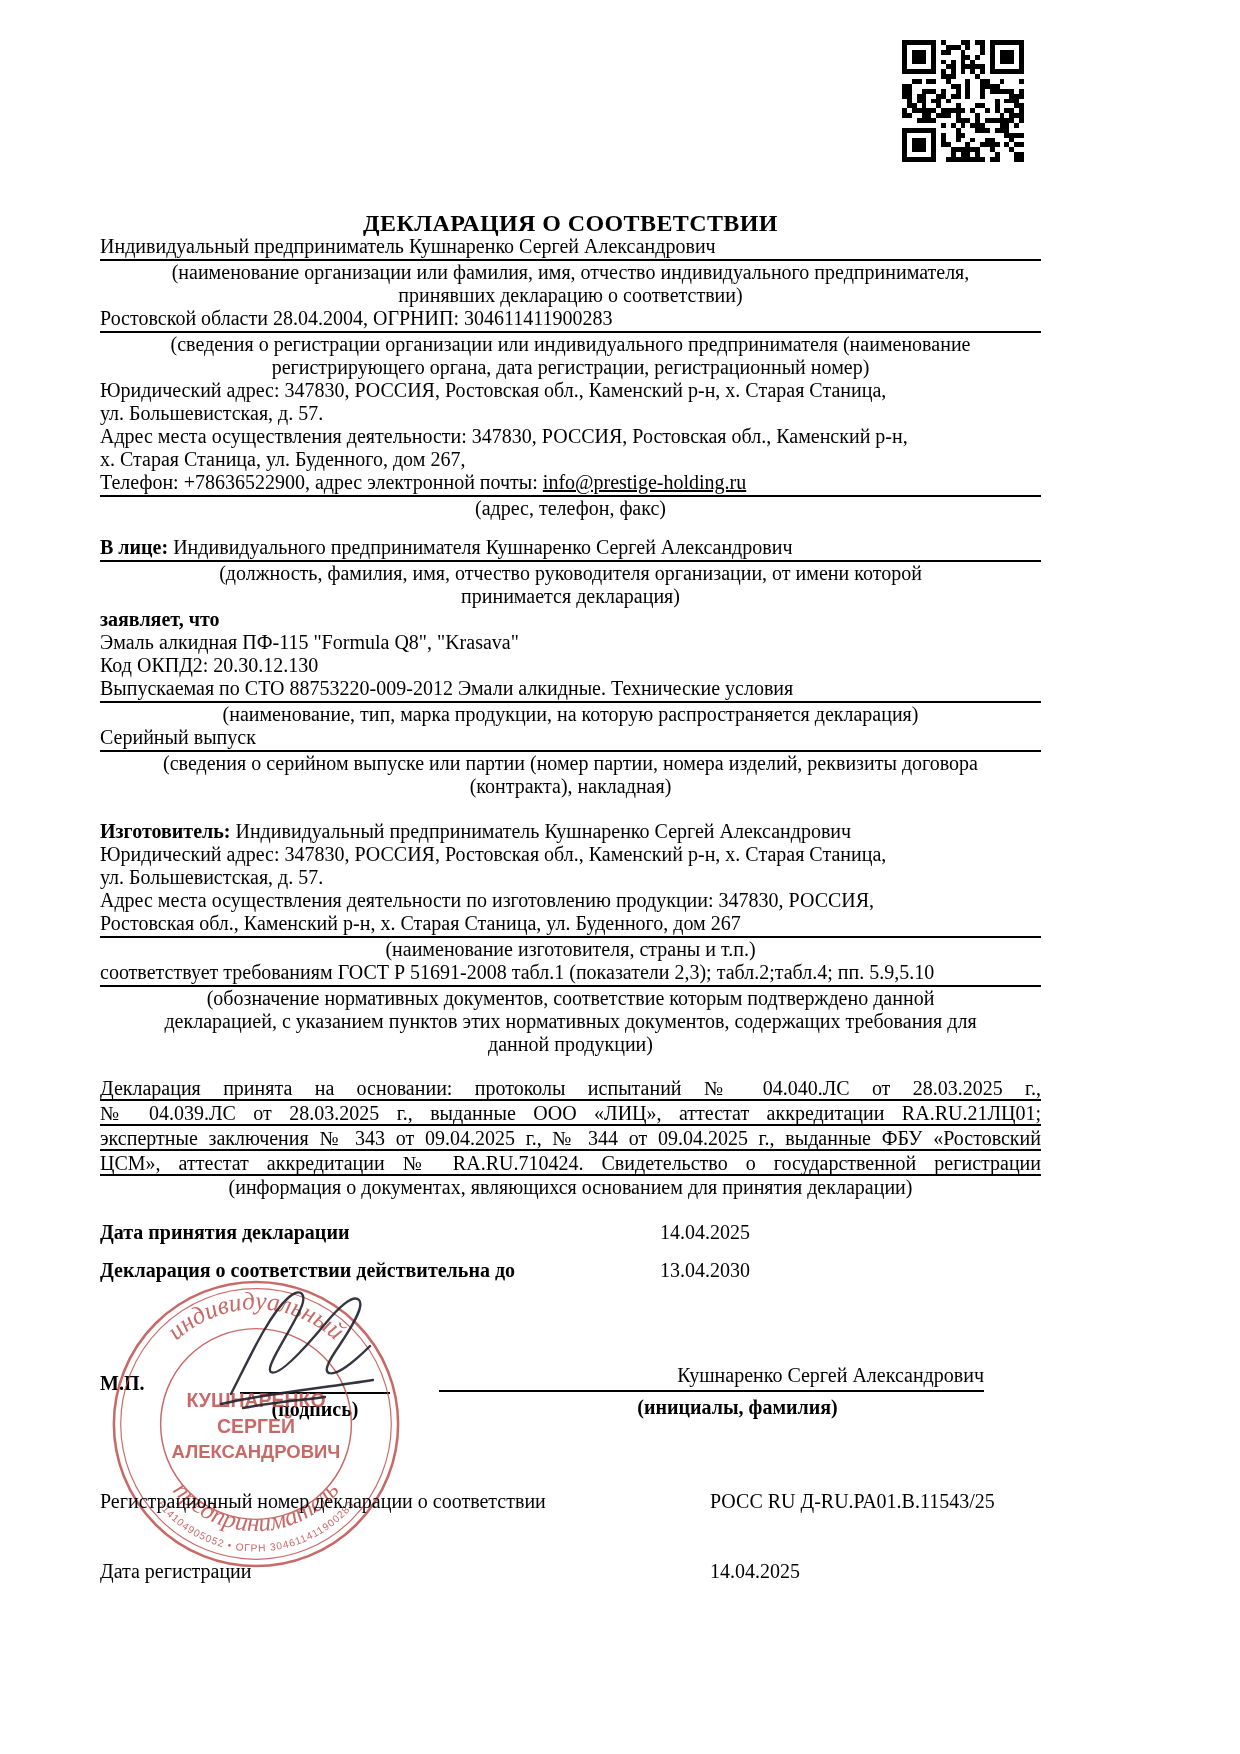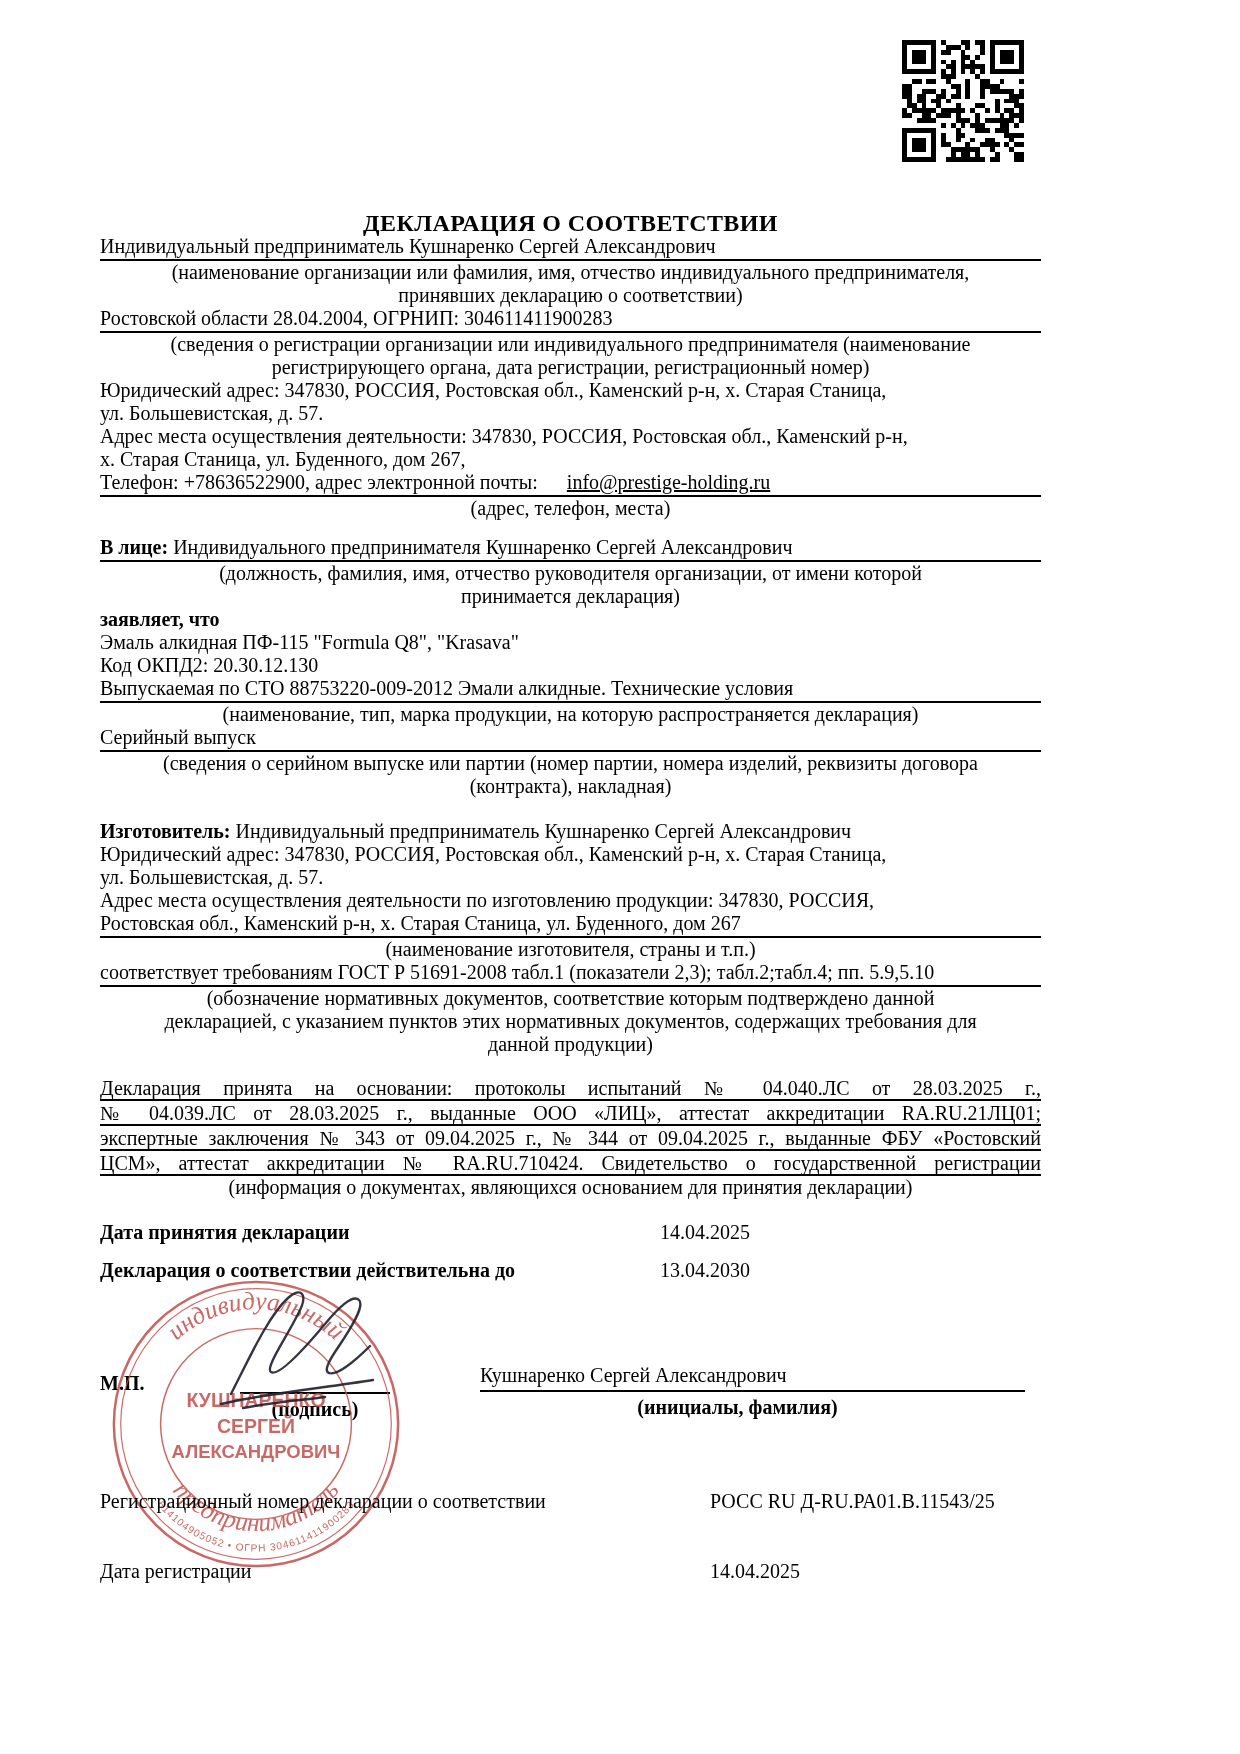--- a/index.html
+++ b/index.html
@@ -10,38 +10,38 @@
     font-family:"Liberation Serif", serif;
     font-size:20px; color:#000;
     position:relative; overflow:hidden;
   }
   .content { position:absolute; left:100px; top:212px; width:941px; }
   .t-title { text-align:center; font-weight:bold; font-size:24px; line-height:23px; letter-spacing:.4px; }
   .line { line-height:23px; white-space:nowrap; }
   .field { border-bottom:2px solid #000; padding-bottom:1px; }
   .cap { text-align:center; line-height:23px; white-space:nowrap; }
   .b { font-weight:bold; }
-  .email { text-decoration:underline;margin-left:24px; }
+  .email { text-decoration:underline; }
   .gap8  { margin-top:16px; }
   .gap20 { margin-top:20px; }
   .gap22 { margin-top:22px; }
   .jline {
     line-height:25px; text-align:justify; text-align-last:justify;
     text-decoration:underline; text-underline-offset:4px; text-decoration-thickness:1.5px;
     white-space:normal;
   }
   .jline.last { text-align-last:left; }
   .dates-row { display:flex; line-height:26px; }
   .dates-row .dlabel { width:560px; font-weight:bold; white-space:nowrap; }
   .dates-row .dval { white-space:nowrap; }
   .abs { position:absolute; }
   .mp { left:100px; top:1372px; font-weight:bold; }
   .sign-line { left:240px; top:1366px; width:150px; height:28px; border-bottom:2px solid #000; }
   .sign-cap { left:228px; top:1398px; width:174px; text-align:center; font-weight:bold; }
-  .name-block { left:480px; top:1360px; width:545px; border-bottom:2px solid #000; text-align:left; line-height:30px; white-space:nowrap; }
+  .name-block { left:439px; top:1360px; width:545px; border-bottom:2px solid #000; text-align:right; line-height:30px; white-space:nowrap; }
   .name-cap { left:465px; top:1396px; width:545px; text-align:center; font-weight:bold; }
   .footer-row { left:100px; width:941px; display:flex; font-weight:normal; line-height:26px; }
   .footer-row.r1 { top:1488px; }
   .footer-row.r2 { top:1558px; }
   .footer-row .flabel { width:610px; white-space:nowrap; }
   .footer-row .fval { white-space:nowrap; }
   .qr { left:902px; top:40px; width:122px; height:122px; }
   .stamp { left:110px; top:1278px; width:292px; height:292px; opacity:.85; pointer-events:none; }
   .ink { left:213px; top:1276px; width:168px; height:142px; opacity:.92; pointer-events:none; }
 </style>
@@ -292,21 +292,21 @@
     <div class="cap">регистрирующего органа, дата регистрации, регистрационный номер)</div>
 
     <div class="line">Юридический адрес: 347830, РОССИЯ, Ростовская обл., Каменский р-н, х. Старая Станица,</div>
     <div class="line">ул. Большевистская, д. 57.</div>
     <div class="line">Адрес места осуществления деятельности: 347830, РОССИЯ, Ростовская обл., Каменский р-н,</div>
     <div class="line">х. Старая Станица, ул. Буденного, дом 267,</div>
 
     <div class="line field">
       <span>Телефон: +78636522900, адрес электронной почты: </span><span class="email">info@prestige-holding.ru</span>
     </div>
-    <div class="cap">(адрес, телефон, места)</div>
+    <div class="cap">(адрес, телефон, факс)</div>
 
     <div class="line field gap8">
       <span class="b">В лице:</span><span> Индивидуального предпринимателя Кушнаренко Сергей Александрович</span>
     </div>
     <div class="cap">(должность, фамилия, имя, отчество руководителя организации, от имени которой</div>
     <div class="cap">принимается декларация)</div>
 
     <div class="line b">заявляет, что</div>
     <div class="line">Эмаль алкидная ПФ-115 "Formula Q8",  "Krasava"</div>
     <div class="line">Код ОКПД2: 20.30.12.130</div>

